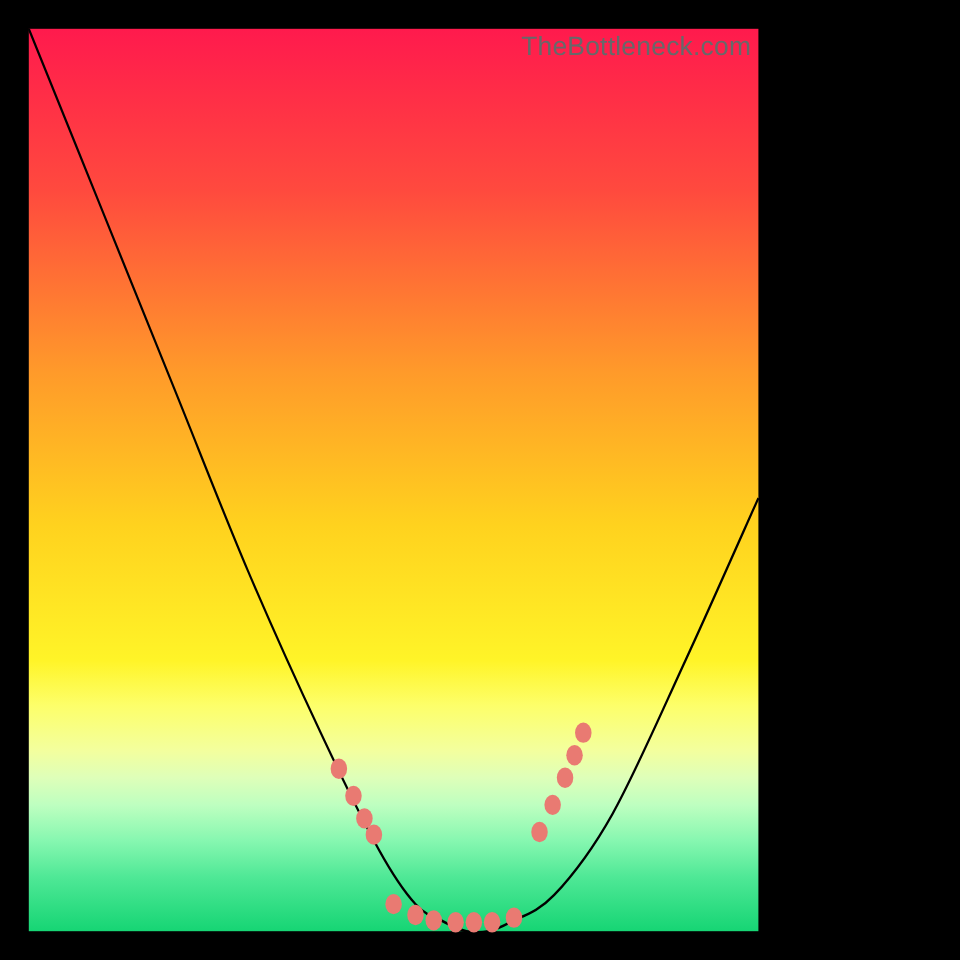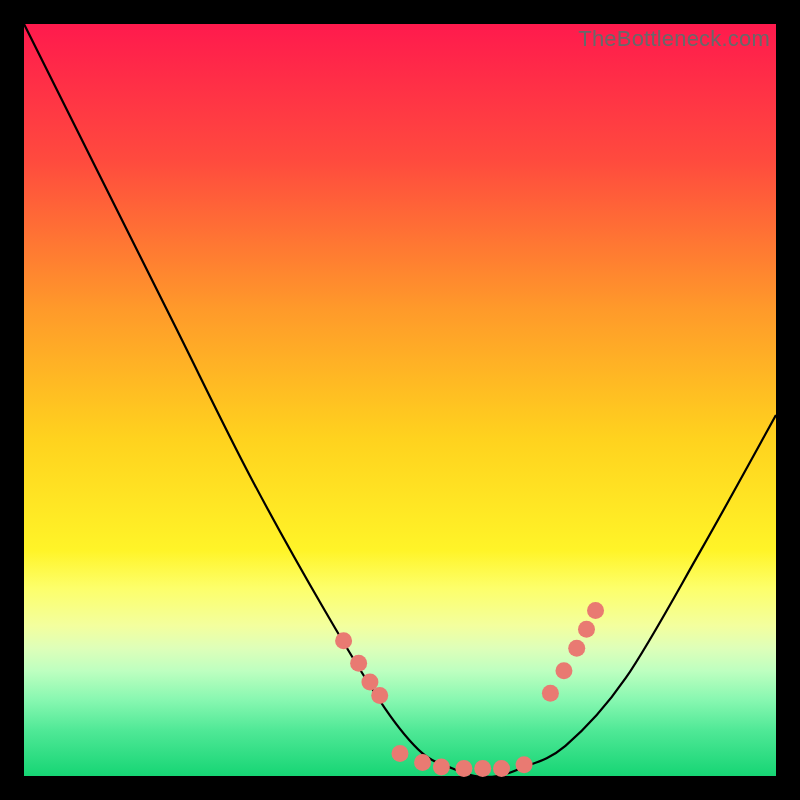--- a/index.html
+++ b/index.html
@@ -7,21 +7,21 @@
     padding: 0;
     width: 800px;
     height: 800px;
     background: #000000;
     overflow: hidden;
   }
   .frame {
     position: absolute;
     left: 24px;
     top: 24px;
-    width: 752px;
+    width: 608px;
     height: 752px;
     background: #000000;
   }
   .watermark {
     position: absolute;
     top: 2px;
     right: 6px;
     font-family: Arial, Helvetica, sans-serif;
     font-size: 22px;
     font-weight: 500;

